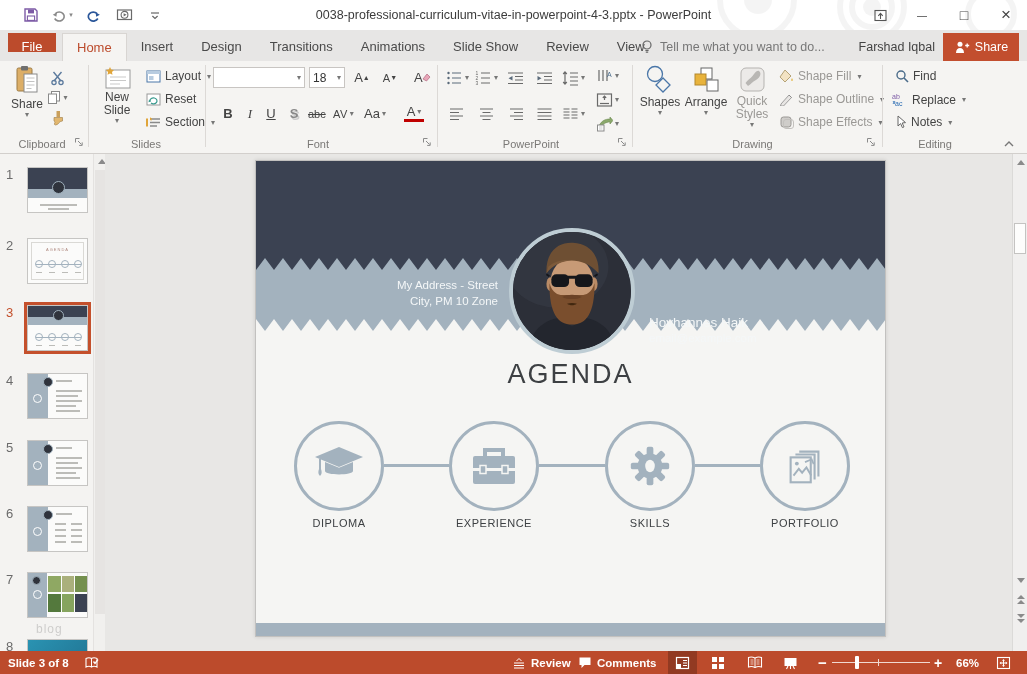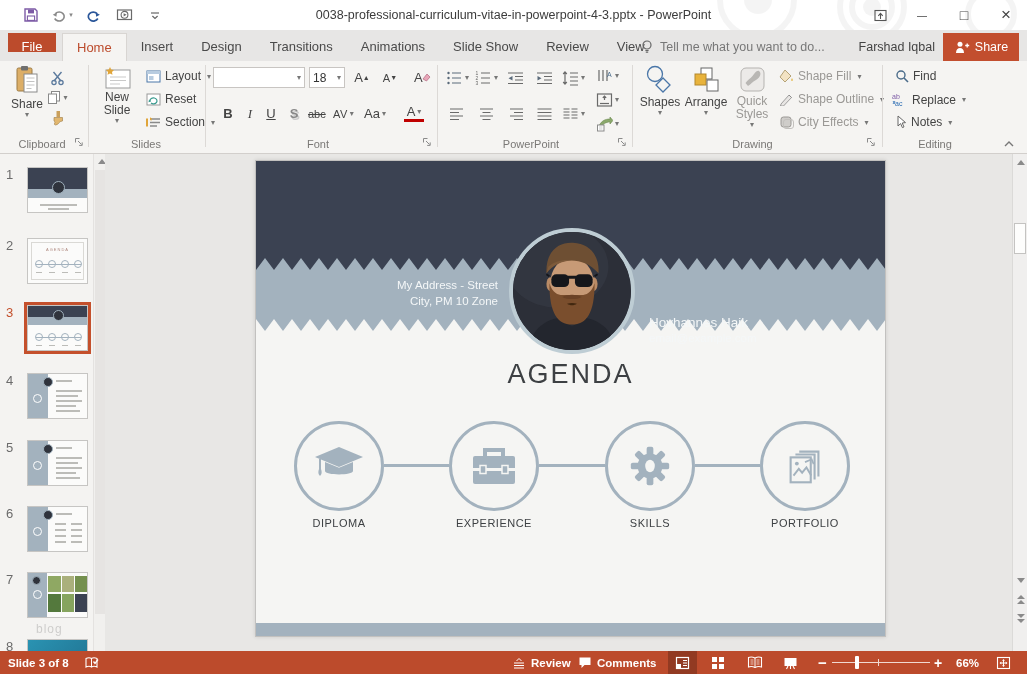--- a/index.html
+++ b/index.html
@@ -439,21 +439,21 @@
         <path d="M2 12 L10 3 L12.5 5.5 L4.5 14 L1.5 14 Z" fill="#e8e6e4" stroke="#8a8a8a" stroke-width="0.8"></path>
         <path d="M10 3 L12.5 5.5" stroke="#8a8a8a"></path>
       </svg>
     <span>Shape Outline</span>
   </div>
   <div class="rbtn abs dd" style="left:779px; top:54px; color:#9a9895;">
     <svg width="15" height="14" viewBox="0 0 15 14">
         <rect x="2" y="2" width="10" height="10" rx="2.5" fill="#cfcdca" stroke="#9a9895"></rect>
         <rect x="4.5" y="4.5" width="10" height="9" rx="2.5" fill="none" stroke="#c3c1be"></rect>
       </svg>
-    <span>City Effects</span>
+    <span>Shape Effects</span>
   </div>
   <div class="group-label" style="left:640px; width:225px;">Drawing</div>
   <span class="launcher" style="left:866px;">
     <svg width="10" height="10" viewBox="0 0 10 10">
         <path d="M1.5 1.5 h4 M1.5 1.5 v4 M4 4 l3.5 3.5 M8.2 5.4 v3 h-3" fill="none" stroke="#8a8a8a"></path>
       </svg>
   </span>
   <div class="gsep" style="left:882px;"></div>
 
   <div class="rbtn abs" style="left:895px; top:8px;">

